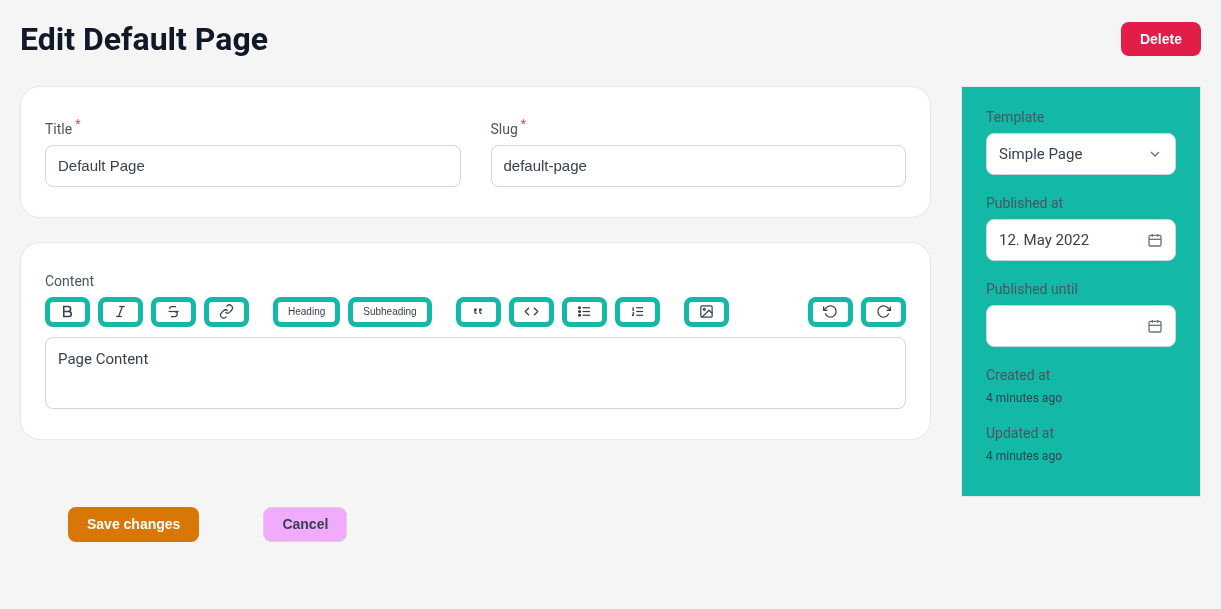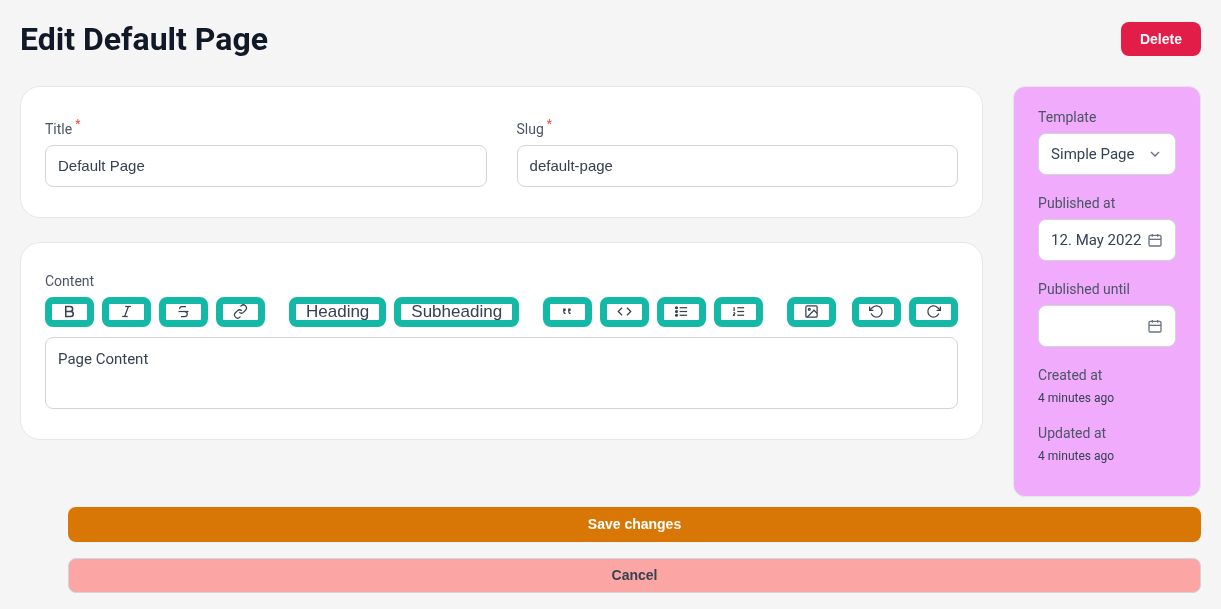--- a/index.html
+++ b/index.html
@@ -37,42 +37,42 @@
   }
   .btn-danger {
     background: #e11d48;
     color: #fff;
   }
   .btn-primary {
     background: #d97706;
     color: #fff;
   }
   .btn-outline {
-    background: #fca5a5;
+    background: #f0abfc;
     color: #374151;
     border: 1px solid #d1d5db;
   }
   .columns {
     display: flex;
     gap: 30px;
     align-items: flex-start;
   }
   .main-col { flex: 1; }
   .side-col { width: 240px; }
   .card {
     background: #fff;
     border: 1px solid #e5e7eb;
     border-radius: 20px;
     padding: 30px 24px;
     margin-bottom: 24px;
   }
   .side-card {
-    background: #f0abfc;
+    background: #14b8a6;
     border: 1px solid #e5e7eb;
-    border-radius: 12px;
+    border-radius: 0;
     padding: 22px 24px 26px;
   }
   .two-fields {
     display: flex;
     gap: 30px;
   }
   .field {
     flex: 1;
     display: flex;
     flex-direction: column;
@@ -124,24 +124,24 @@
     display: flex;
     gap: 8px;
   }
   .tb-btn {
     display: inline-flex;
     align-items: center;
     justify-content: center;
     min-width: 36px;
     height: 30px;
     padding: 0 10px;
-    border: 7px solid #14b8a6;
+    border: 5px solid #14b8a6;
     border-radius: 8px;
     background: #fff;
-    font-size: 17px;
+    font-size: 10px;
     color: #374151;
     cursor: pointer;
   }
   .tb-btn svg { display: block; }
   .tb-gap { width: 8px; }
   .tb-spacer { flex: 1; }
   .editor-area {
     width: 100%;
     min-height: 72px;
     border: 1px solid #d1d5db;
@@ -158,21 +158,20 @@
   }
   .meta-value {
     font-size: 12px;
     color: #374151;
     margin-top: 4px;
   }
   .footer-row {
     display: flex;
     gap: 16px;
     margin-top: 10px;
-    flex-direction: column;
   }
 </style>
 </head>
 <body>
 
 <div class="header-row">
   <div class="page-title">Edit Default Page</div>
   <button class="btn btn-danger">Delete</button>
 </div>
 

